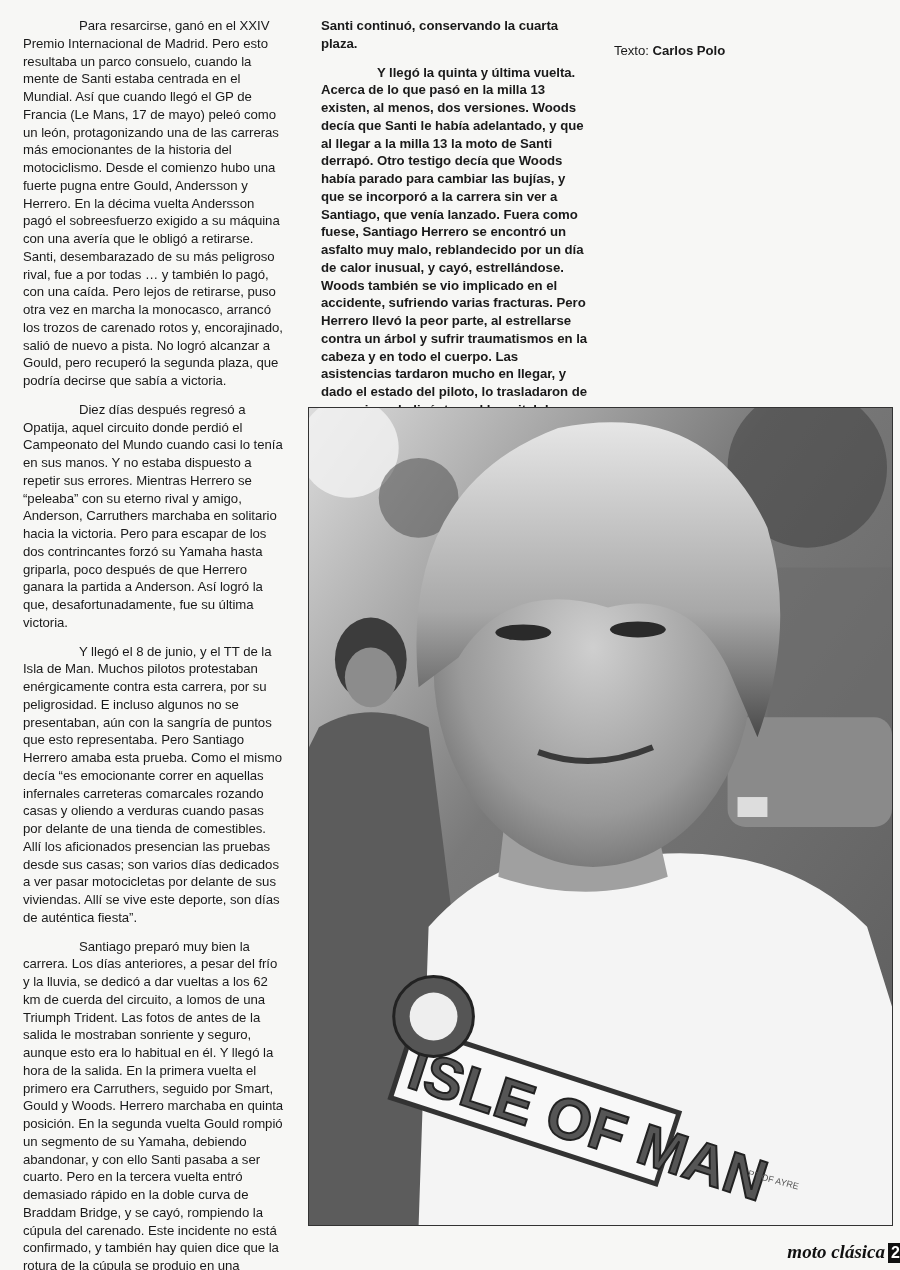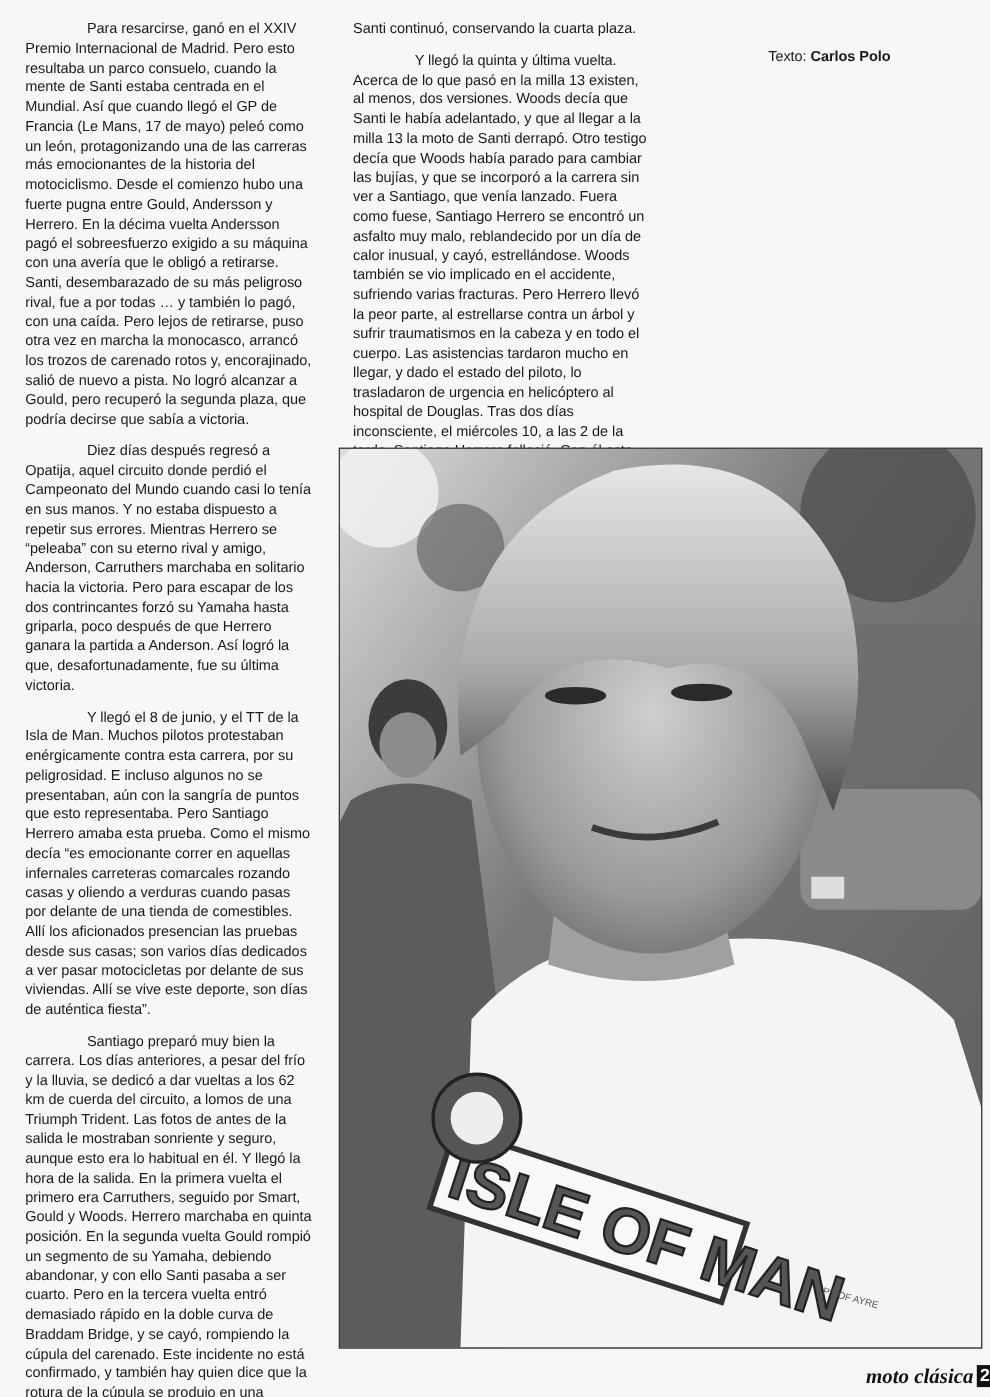--- a/index.html
+++ b/index.html
@@ -9,33 +9,33 @@
     font-family:"Liberation Sans", sans-serif;
     color:#1a1a1a;
   }
   .col {
     position:absolute; font-size:13.2px; line-height:17.75px;
     text-align:left; letter-spacing:-0.05px;
   }
   .col p { margin:11px; }
   .indent { text-indent:56px; }
   #col1 { left:12px; top:6px; width:283px; }
-  #col2 { left:310px; top:6px; width:290px; }
+  #col2 { left:310px; top:6px; width:290px;font-weight:bold; }
   #col3 { left:614px; top:6px; width:280px; }
   .spacer { height:17.75px; }
-  .credits { text-align:center; margin-top:18px; font-size:13.2px; line-height:17.75px; }
+  .credits { text-align:left; margin-top:18px; font-size:13.2px; line-height:17.75px; }
   .credits b { font-weight:bold; }
   #photo {
     position:absolute; left:308px; top:407px; width:585px; height:819px;
     border:1px solid #333; box-sizing:border-box; overflow:hidden;
     background:#8a8a8a;
   }
   #photo svg { display:block; width:100%; height:100%; }
   #footer {
-    position:absolute; right:0; top:1241px; height:22px; display:flex; align-items:flex-start;
+    position:absolute; right:0; top:1241px; height:22px; display:flex; align-items:flex-end;
   }
   #footer .brand {
     font-family:"Liberation Serif", serif; font-style:italic; font-weight:bold;
     font-size:19px; color:#111; margin-right:3px;
   }
   #footer .pagenum {
     background:#111; color:#fff; font-family:"Liberation Sans", sans-serif; font-weight:bold;
     font-size:16px; padding:0 1px 0 3px; height:20px; line-height:20px; width:8px; overflow:hidden;
   }
 </style>

